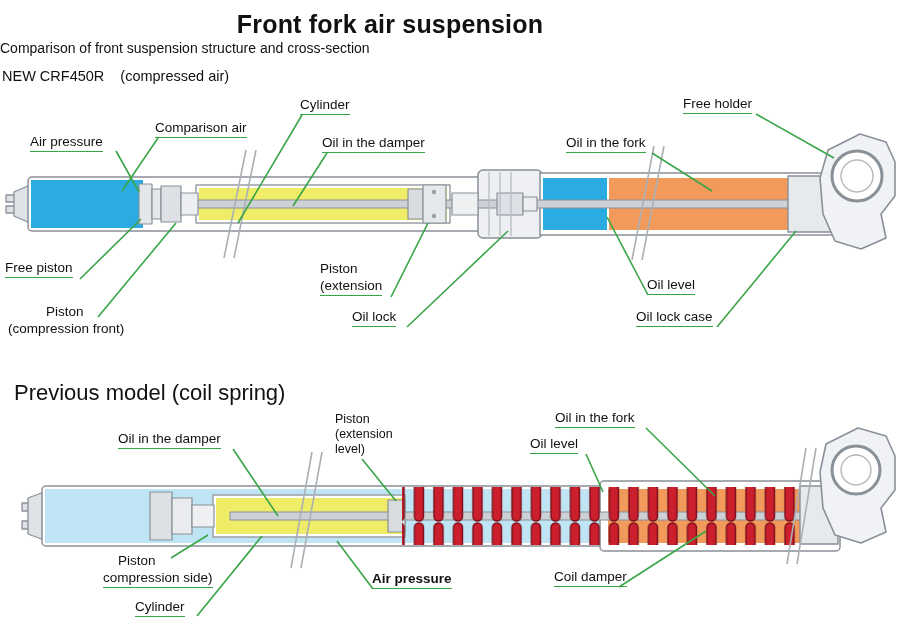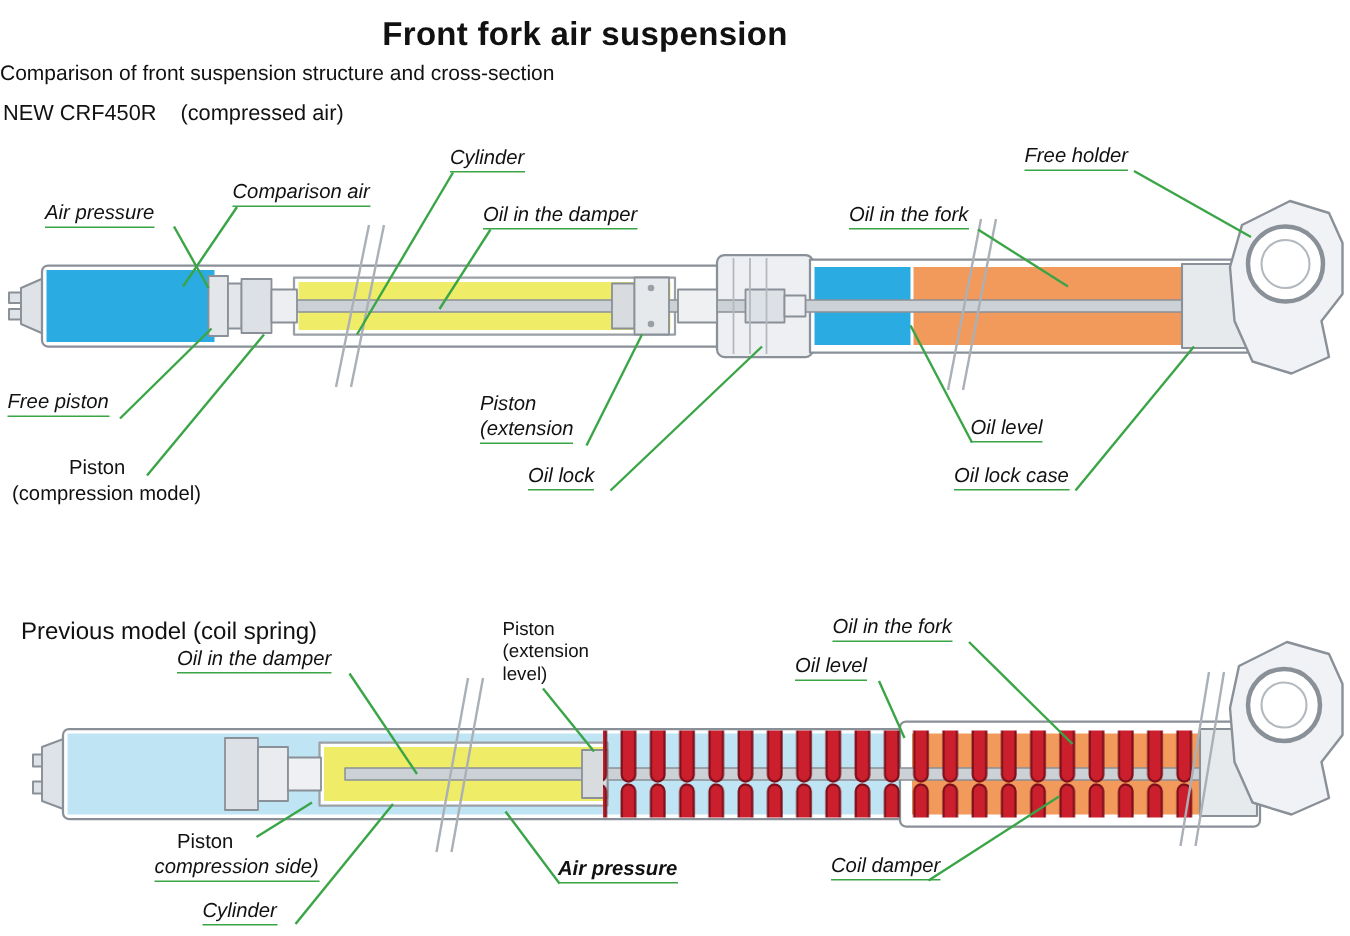--- a/index.html
+++ b/index.html
@@ -1,27 +1,27 @@
 <!DOCTYPE html>
 <html style="--leader: #3aa546;"><head>
 <meta charset="utf-8">
 <style>
   * { margin:0; padding:0; box-sizing:border-box; }
   html,body { width:900px; height:624px; background:#ffffff;
     font-family:"Liberation Sans","DejaVu Sans",sans-serif; color:#111; }
   #canvas { position:relative; width:900px; height:624px; overflow:hidden; background:#fff; }
   svg.layer { position:absolute; left:0; top:0; }
   .title { position:absolute; left:0; top:10px; width:780px; text-align:center;
-    font-size:22px; font-weight:bold; letter-spacing:0.2px; }
+    font-size:25px; font-weight:bold; letter-spacing:0.2px; }
   .subtitle { position:absolute; left:0; top:40px; width:790px; font-size:14px; }
   .new-heading { position:absolute; left:2px; top:68px; font-size:14.5px; display:flex; gap:16px; }
-  .prev-heading { position:absolute; left:14px; top:380px; font-size:16px;margin-top:33px; }
+  .prev-heading { position:absolute; left:14px; top:380px; font-size:22px; }
   .lbl { position:absolute; font-size:13.5px; line-height:17px; white-space:nowrap; }
   .sm { font-size:12.5px; line-height:15px; }
-  .u { border-bottom:1.6px solid var(--leader,#3aa546); padding-bottom:1px;font-style:italic; }
+  .u { border-bottom:1.6px solid var(--leader,#3aa546); padding-bottom:1px; }
   .b { font-weight:bold; }
   .ind1 { padding-left:38px; }
   .ind2 { padding-left:15px; }
 </style>
 </head>
 <body>
 
 <div id="canvas">
 
   <svg class="layer" width="900" height="624" viewBox="0 0 900 624">
@@ -152,21 +152,21 @@
 
   <div class="lbl u" style="left:30px;top:133px">Air pressure</div>
   <div class="lbl u" style="left:155px;top:119px">Comparison air</div>
   <div class="lbl u" style="left:300px;top:96px">Cylinder</div>
   <div class="lbl u" style="left:322px;top:134px">Oil in the damper</div>
   <div class="lbl u" style="left:566px;top:134px">Oil in the fork</div>
   <div class="lbl u" style="left:683px;top:95px">Free holder</div>
   <div class="lbl u" style="left:5px;top:259px">Free piston</div>
   <div class="lbl" style="left:8px;top:303px">
     <div class="ind1">Piston</div>
-    <div>(compression model)</div>
+    <div>(compression front)</div>
   </div>
   <div class="lbl u" style="left:320px;top:260px">
     <div>Piston</div>
     <div>(extension</div>
   </div>
   <div class="lbl u" style="left:352px;top:308px">Oil lock</div>
   <div class="lbl u" style="left:647px;top:276px">Oil level</div>
   <div class="lbl u" style="left:636px;top:308px">Oil lock case</div>
 
   <div class="prev-heading">Previous model (coil spring)</div>

